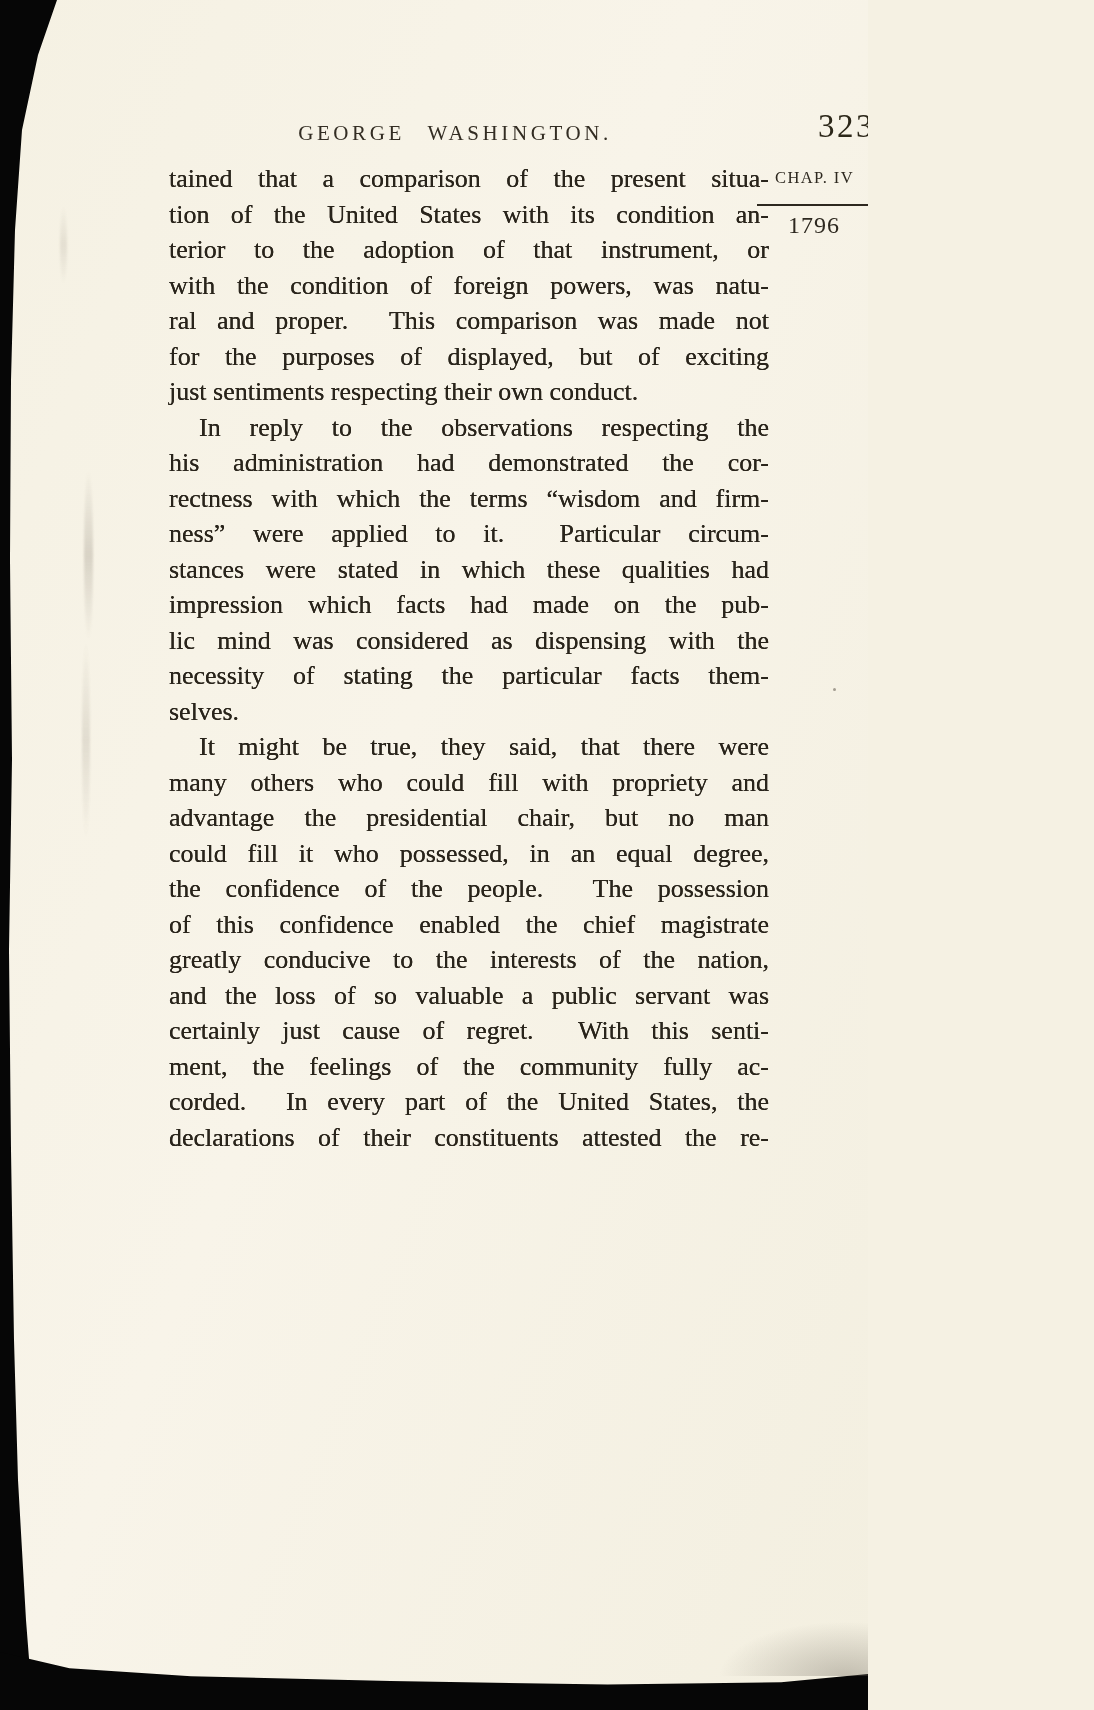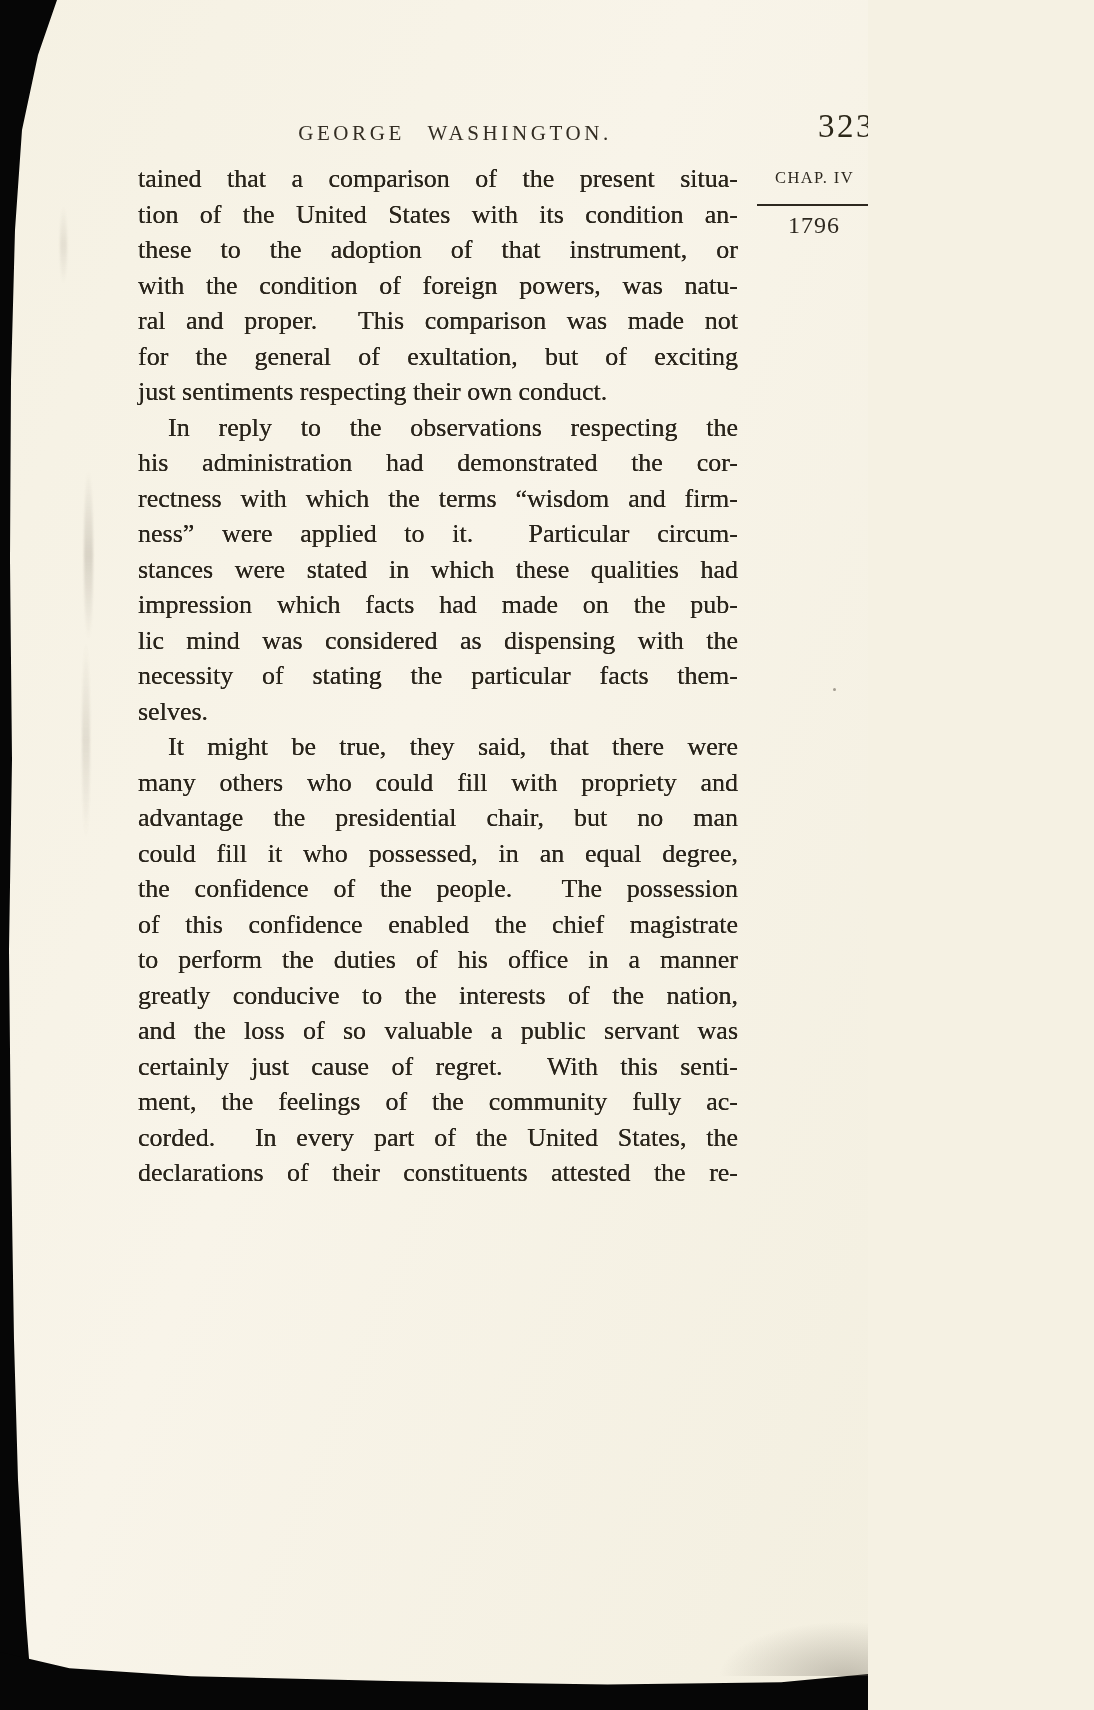--- a/index.html
+++ b/index.html
@@ -64,21 +64,21 @@
     position: absolute; left: 757px; top: 204px; width: 120px; height: 2px;
     background: #2d281f;
   }
   .sidenote-year {
     position: absolute; left: 788px; top: 212px;
     font-size: 24px; letter-spacing: 1px; color: #2e2920; font-family: Liberation Serif, serif;
   }
 
   
   .text-block {
-    position: absolute; left: 138px; top: 161px; width: 600px;
+    position: absolute; left: 169px; top: 161px; width: 600px;
   }
   .line {
     font-size: 26px; line-height: 35.5px;
     white-space: pre-wrap;
     color: #29241b;
     text-shadow: 0 0 0.4px #29241b;
   }
   .line.justify { text-align: justify; text-align-last: justify; }
   .line.indent { text-indent: 30px; }
 </style>
@@ -99,45 +99,44 @@
   <div class="page-number">323</div>
 
   <div class="sidenote-chapter">CHAP. IV</div>
   <div class="sidenote-rule"></div>
   <div class="sidenote-year">1796</div>
 
   <div class="text-block">
       <div class="paragraph">
         <div class="line justify">tained that a comparison of the present situa-</div>
         <div class="line justify">tion of the United States with its condition an-</div>
-        <div class="line justify">these to the adoption of that instrument, or</div>
+        <div class="line justify">terior to the adoption of that instrument, or</div>
         <div class="line justify">with the condition of foreign powers, was natu-</div>
         <div class="line justify">ral and proper.  This comparison was made not</div>
-        <div class="line justify">for the general of exultation, but of exciting</div>
+        <div class="line justify">for the purposes of displayed, but of exciting</div>
         <div class="line">just sentiments respecting their own conduct.</div>
       </div>
       <div class="paragraph">
         <div class="line indent justify">In reply to the observations respecting the</div>
         <div class="line justify">his administration had demonstrated the cor-</div>
         <div class="line justify">rectness with which the terms “wisdom and firm-</div>
         <div class="line justify">ness” were applied to it.  Particular circum-</div>
         <div class="line justify">stances were stated in which these qualities had</div>
         <div class="line justify">impression which facts had made on the pub-</div>
         <div class="line justify">lic mind was considered as dispensing with the</div>
         <div class="line justify">necessity of stating the particular facts them-</div>
         <div class="line">selves.</div>
       </div>
       <div class="paragraph">
         <div class="line indent justify">It might be true, they said, that there were</div>
         <div class="line justify">many others who could fill with propriety and</div>
         <div class="line justify">advantage the presidential chair, but no man</div>
         <div class="line justify">could fill it who possessed, in an equal degree,</div>
         <div class="line justify">the confidence of the people.  The possession</div>
         <div class="line justify">of this confidence enabled the chief magistrate</div>
-        <div class="line justify">to perform the duties of his office in a manner</div>
         <div class="line justify">greatly conducive to the interests of the nation,</div>
         <div class="line justify">and the loss of so valuable a public servant was</div>
         <div class="line justify">certainly just cause of regret.  With this senti-</div>
         <div class="line justify">ment, the feelings of the community fully ac-</div>
         <div class="line justify">corded.  In every part of the United States, the</div>
         <div class="line justify">declarations of their constituents attested the re-</div>
       </div>
     </div>
 </div>
 

